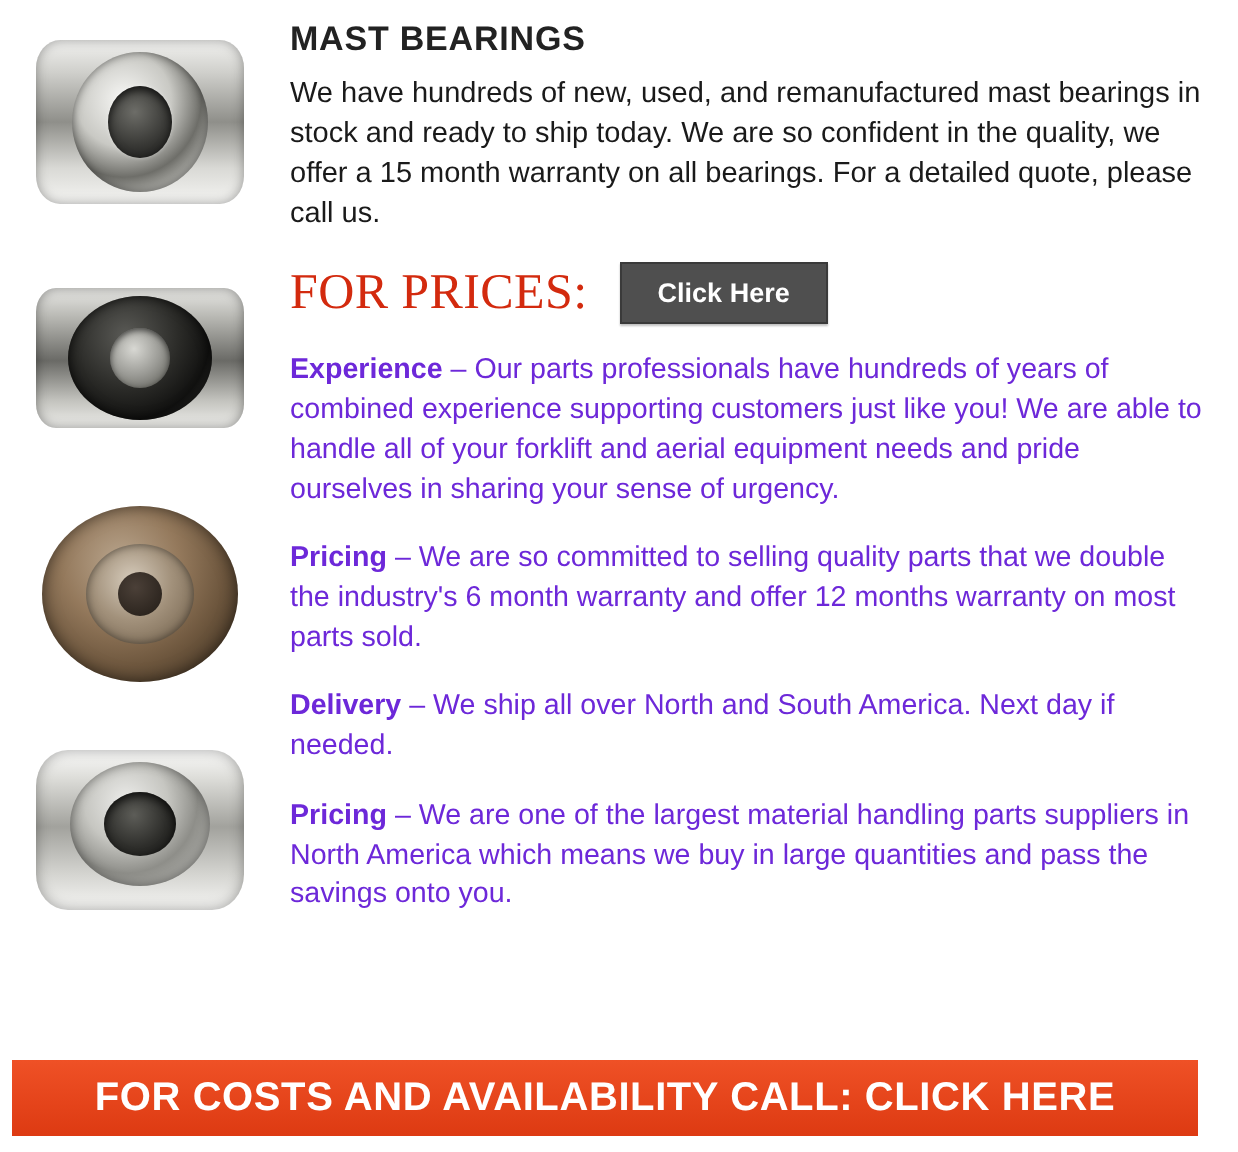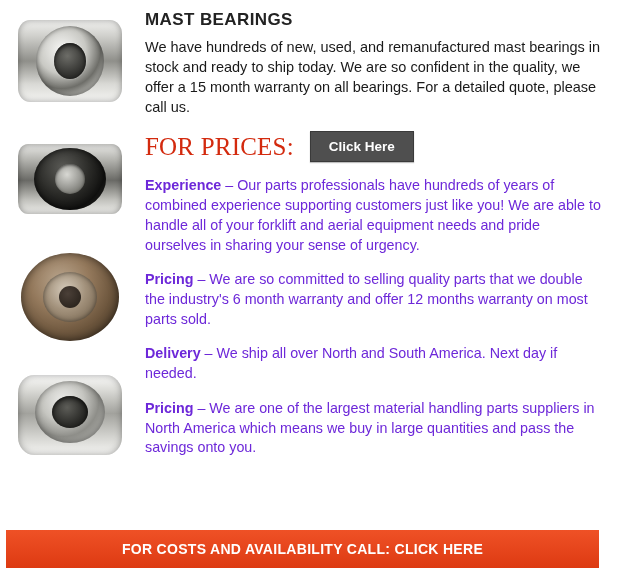--- a/index.html
+++ b/index.html
@@ -83,21 +83,21 @@
   .feature b { font-weight: bold; }
   .bottom-bar {
     position: absolute;
     left: 6px;
     right: 20px;
     bottom: 8px;
     height: 38px;
     background: #e8411c;
     background: linear-gradient(#ef5126, #dd3a12);
     color: #ffffff;
-    font-size: 14px;
+    font-size: 20px;
     font-weight: bold;
     letter-spacing: 0.3px;
     display: flex;
     align-items: center;
     justify-content: center;
     cursor: pointer;
   }
   
   .b-wrap { width:125px; height:105px; display:flex; align-items:center; justify-content:center; }
 

